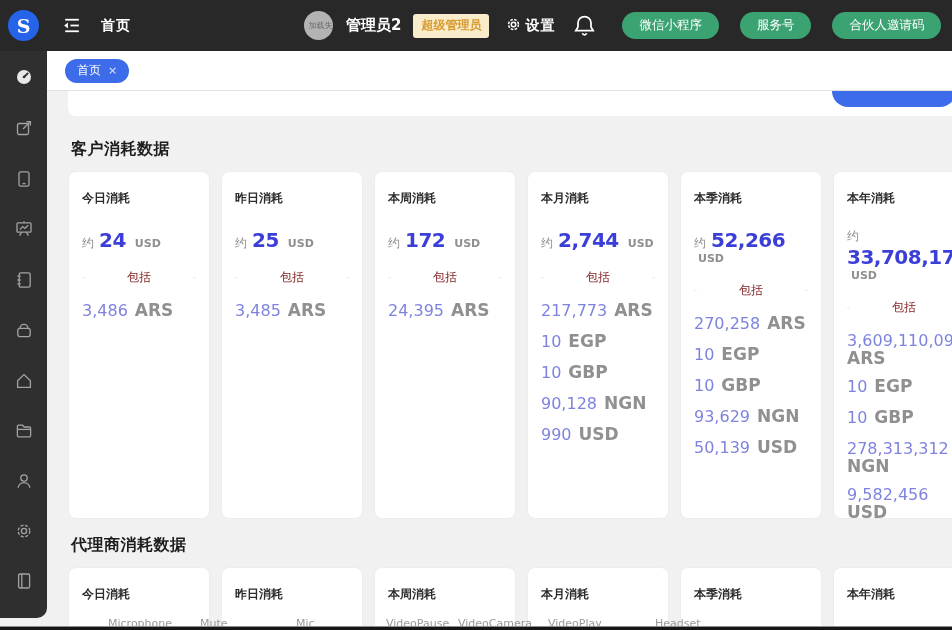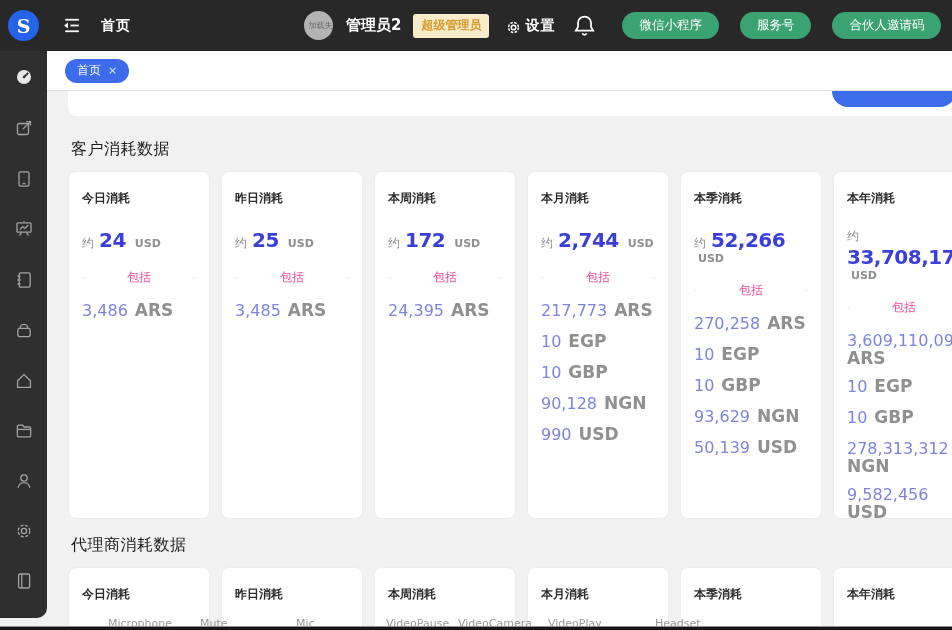--- a/index.html
+++ b/index.html
@@ -30,21 +30,21 @@
     width:29px; height:29px; border-radius:50%; background:#b3b3b3;
     color:#6a6a6a; font-size:8px; line-height:9px; text-align:center;
     display:flex; align-items:center; justify-content:center; overflow:hidden;
   }
   .avatar span { display:block; width:20px; }
   .user-name { color:#fff; font-size:15px; font-weight:600; margin-left:13px; }
   .role-badge {
     margin-left:12px; background:#f8ecca; color:#d8992e;
     font-size:12px; font-weight:600; padding:3px 8px 4px; border-radius:3px;
   }
-  .settings { display:flex; align-items:flex-end; margin-left:17px; color:#fff; cursor:pointer; }
+  .settings { display:flex; align-items:flex-start; margin-left:17px; color:#fff; cursor:pointer; }
   .settings .set-label { font-size:14px; font-weight:600; margin-left:4px; letter-spacing:1px; }
   .bell { margin-left:17px; flex:0 0 auto; cursor:pointer; }
   .quick-actions { display:flex; margin-left:25px; }
   .qa-btn {
     flex:0 0 auto; border:none; cursor:pointer;
     background:#3ba272; color:#fff; font-size:12.5px;
     height:27px; padding:0 17px; border-radius:14px; margin-right:21px;
     font-family:inherit;
   }
   .qa-btn:last-child { margin-right:0; }
@@ -80,21 +80,21 @@
   }
   .top-panel {
     position:relative; height:25px; margin-right:-20px;
     background:#fff; border-radius:0 0 0 8px; overflow:hidden;
   }
   .panel-btn {
     position:absolute; top:-16px; right:16px; width:124px; height:32px;
     background:#3d6cea; border:none; border-radius:16px; cursor:pointer;
   }
   .section h2 {
-    font-size:16px; font-weight:400; color:#1d1d1f;
+    font-size:16px; font-weight:700; color:#1d1d1f;
     margin:23px 0 0 3px; letter-spacing:.5px;
   }
   .cards { display:flex; margin-top:11px; }
   .card {
     flex:0 0 auto; width:142px; margin-right:11px;
     background:#fff; border:1px solid #ebedf0; border-radius:8px;
     padding:18px 13px 0;
   }
   .card-title { font-size:12px; font-weight:700; color:#2b2b2b; }
   .approx {
@@ -102,21 +102,21 @@
     column-gap:5px; margin-top:21px;
   }
   .approx-label { font-size:12px; color:#8f8f8f; }
   .big-num {
     font-size:20px; font-weight:700; color:#3b3fd8;
     letter-spacing:-0.5px; line-height:24px;
   }
   .unit { font-size:11px; font-weight:700; color:#8f8f8f; margin-left:4px; }
   .divider {
     display:flex; align-items:center; margin:17px 0 15px;
-    color:#ec4899; font-size:12px;gap:32px;
+    color:#7f1d1d; font-size:12px;gap:32px;
   }
   .divider i { flex:1; border-top:1px solid #ededed; }
   .divider span { margin:0 10px; }
   .bd-row {
     display:flex; flex-wrap:wrap; align-items:baseline;
     column-gap:7px; margin-bottom:11px;
   }
   .bd-val { font-size:16px; color:#7e83de; line-height:20px; }
   .bd-cur { font-size:17px; font-weight:700; color:#909090; line-height:15px; }
 

